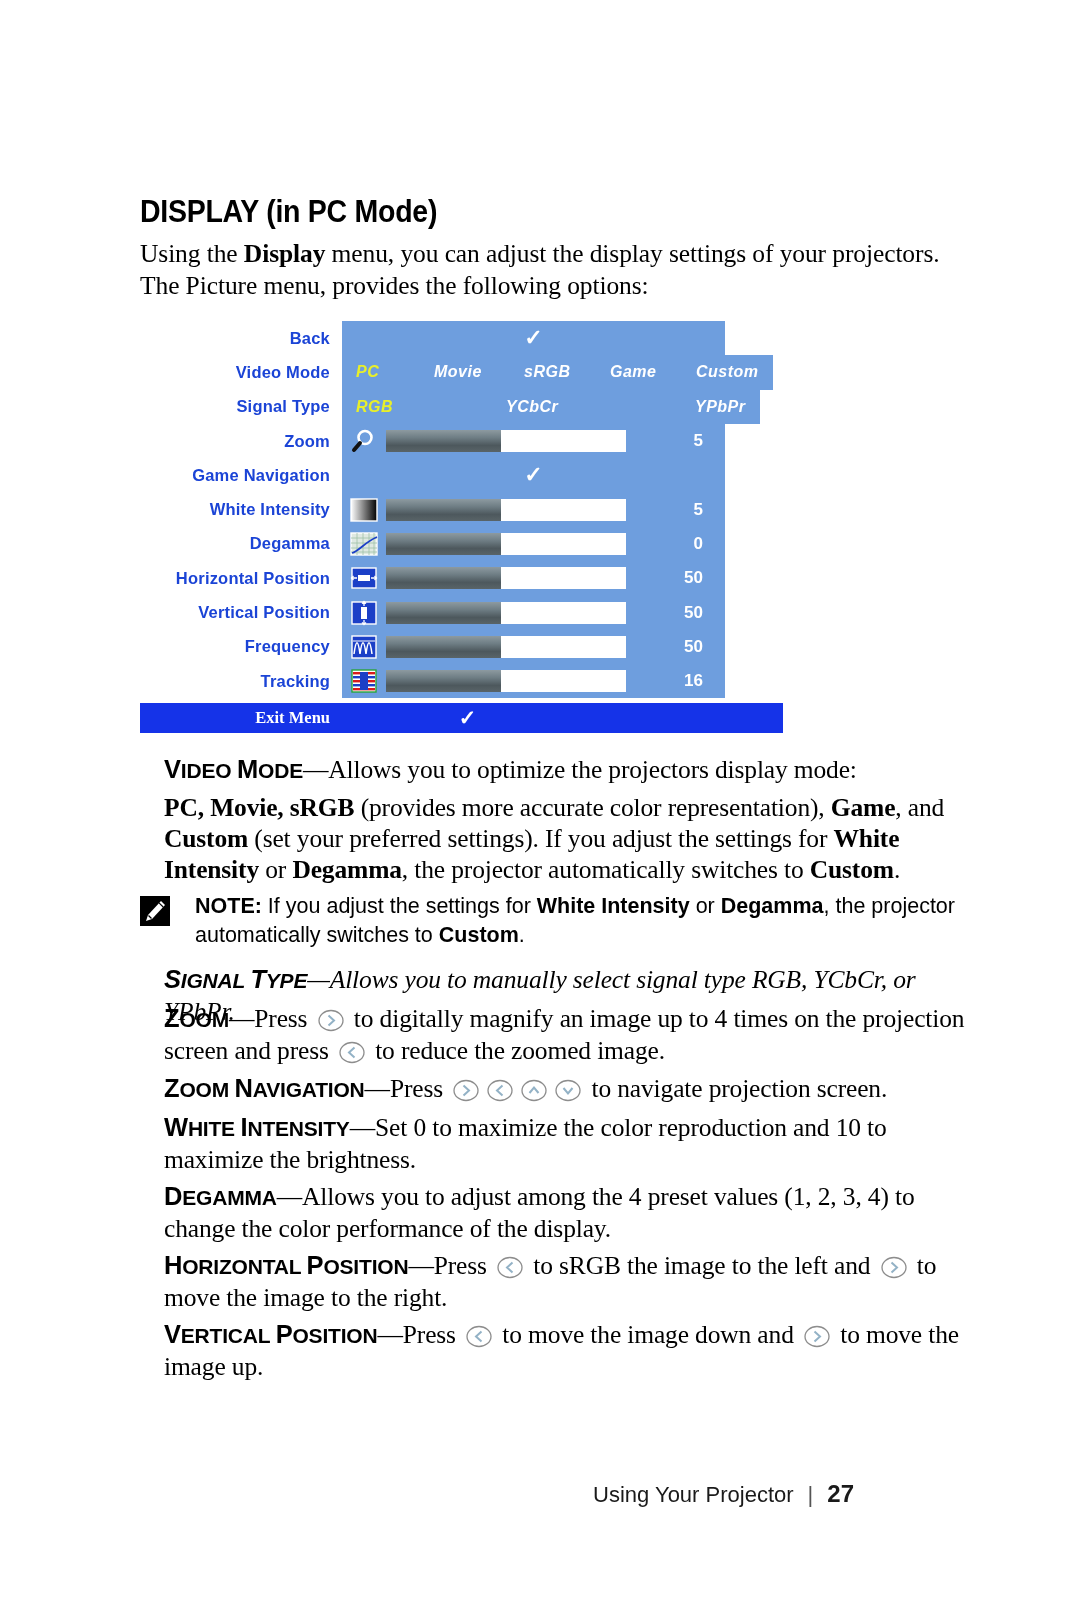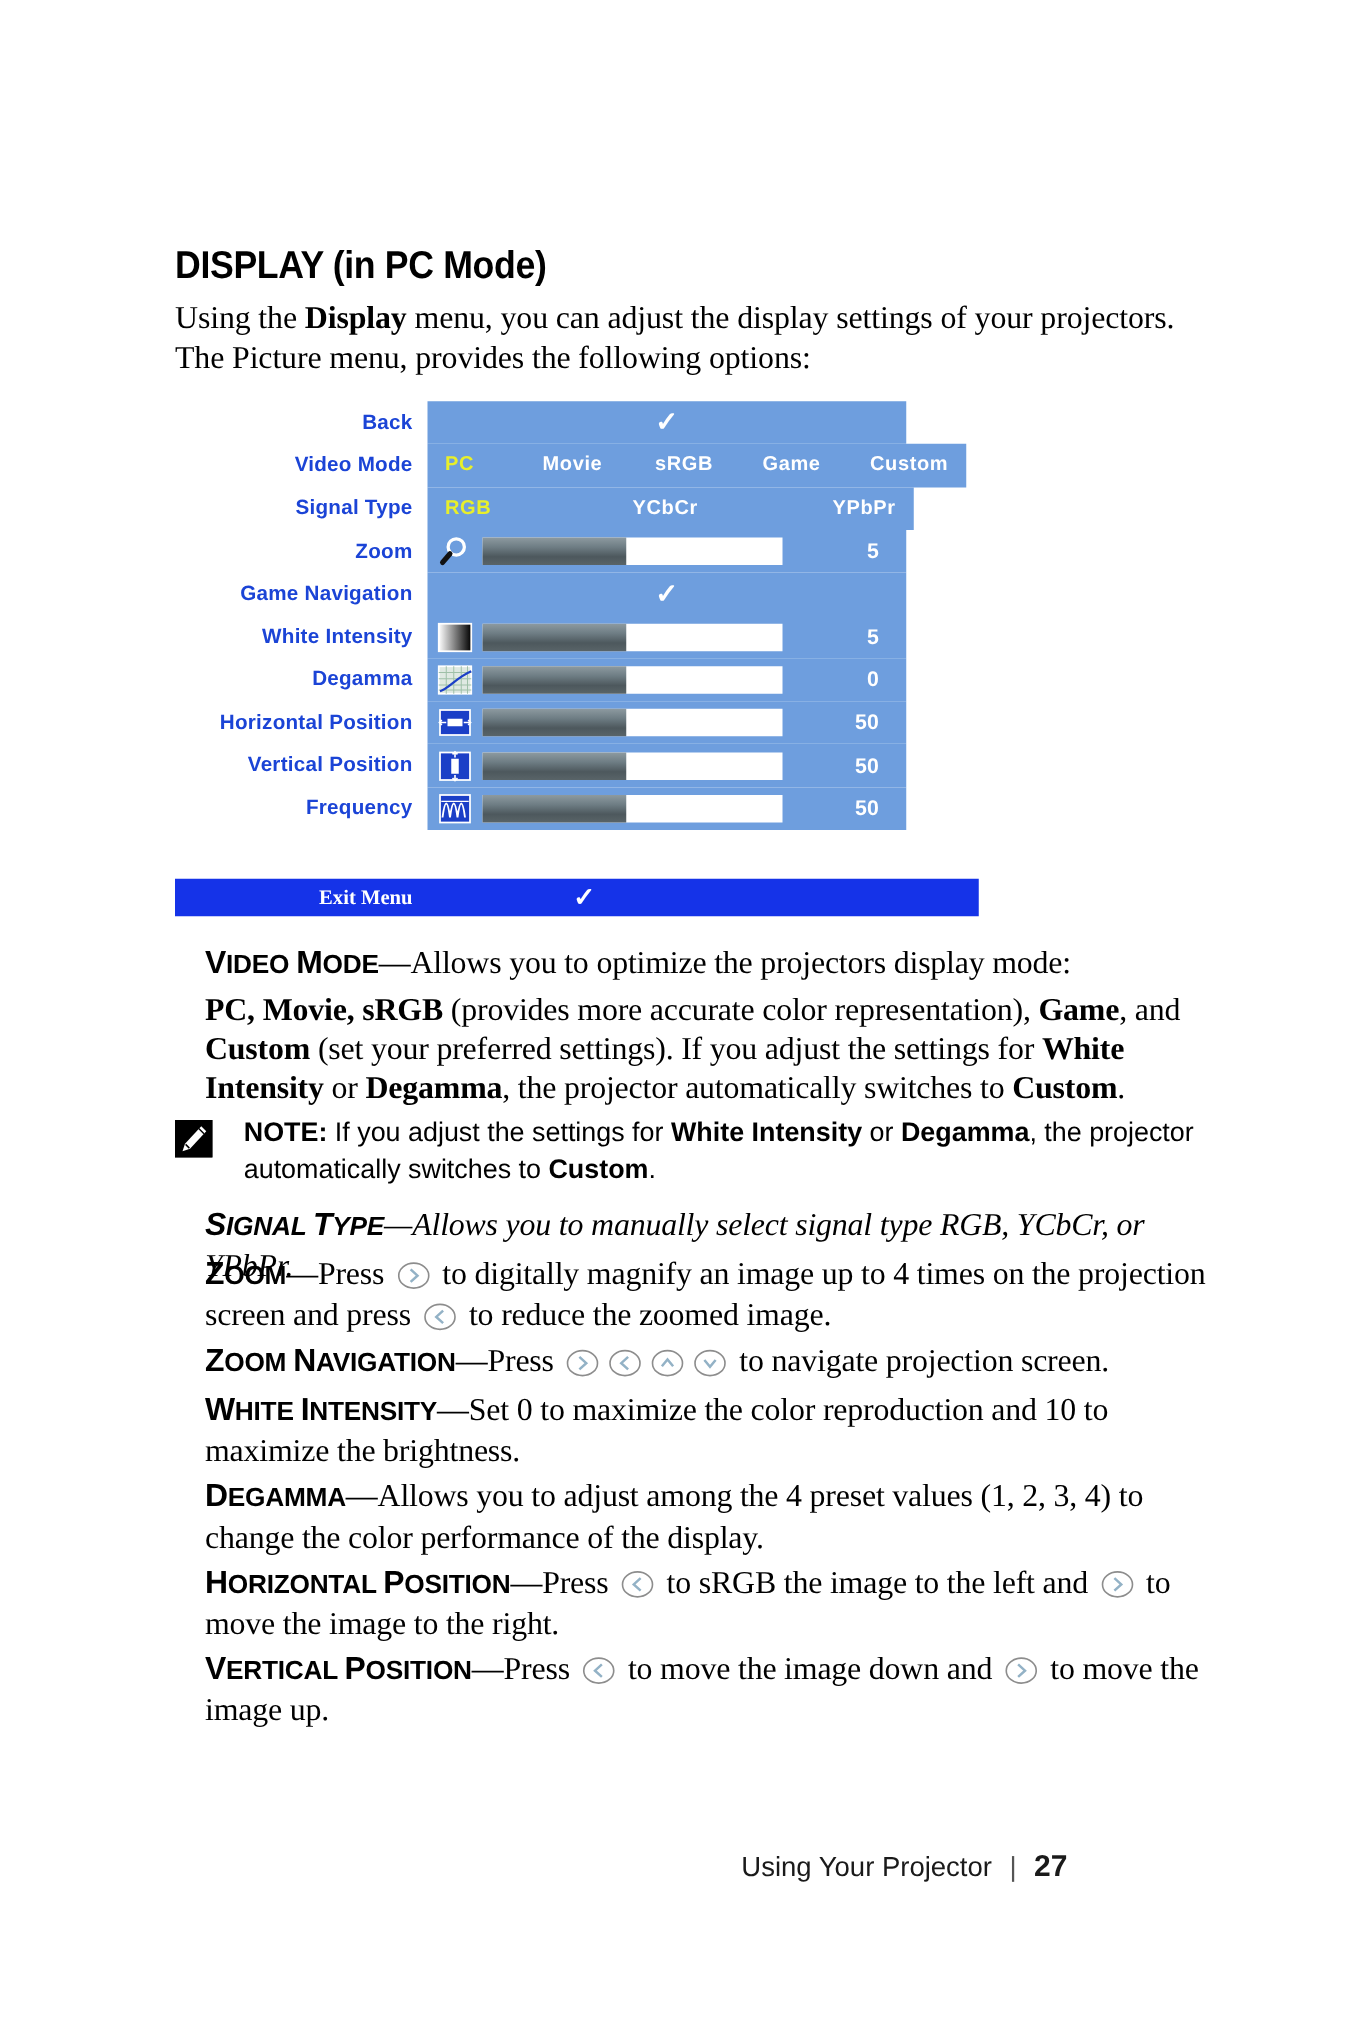--- a/index.html
+++ b/index.html
@@ -55,35 +55,35 @@
   .osd-body {
     flex:1 1 auto; height:100%;
     background:#6e9ede;
     display:flex; align-items:center;
     position:relative;
   }
   .osd-check {
     width:100%; text-align:center;
     color:#ffffff; font-size:22px; font-weight:bold; line-height:1;
   }
-  .opts { display:flex; width:100%; padding:0 14px; }
+  .opts { display:flex; width:100%; padding:0 14px;font-style:italic; }
   .opts span {
     color:#ffffff; font-weight:bold; font-size:16px; letter-spacing:0.5px;
   }
   .opts span.sel { color:#e8ef2a; }
 
   .vm-opts span { flex:0 0 auto; }
   .vm-opts span:nth-child(1){ width:78px; }
   .vm-opts span:nth-child(2){ width:90px; }
   .vm-opts span:nth-child(3){ width:86px; }
   .vm-opts span:nth-child(4){ width:86px; }
 
   .st-opts span:nth-child(1){ width:150px; }
   .st-opts span:nth-child(2){ width:160px; text-align:left;}
-  .st-opts span:nth-child(3){ flex:1 1 auto; text-align:left;}
+  .st-opts span:nth-child(3){ flex:1 1 auto; text-align:left;margin-left:29px;}
 
   .icon-cell {
     flex:0 0 44px; width:44px; height:100%;
     display:flex; align-items:center; justify-content:center;
   }
   .slider {
     flex:0 0 auto; width:240px; height:22px;
     background:#ffffff;
     display:block; position:relative;
     border:0;
@@ -321,20 +321,42 @@
               <line x1="4" y1="7" x2="26" y2="7" stroke="#ffffff" stroke-width="1"></line>
             </svg>
           </div>
           <div class="slider">
             <div class="fill" style="width:48%"></div>
           </div>
           <div class="val">50</div>
         </div>
       </div>
 
+      <div class="osd-row">
+        <div class="osd-label">Tracking</div>
+        <div class="osd-body">
+          <div class="icon-cell">
+            <svg class="ic" viewBox="0 0 30 26">
+              <rect x="3" y="2" width="24" height="22" fill="#ffffff" stroke="#2aa33a" stroke-width="1.4"></rect>
+              <g>
+                <rect x="4" y="4" width="22" height="2.4" fill="#d81b1b"></rect>
+                <rect x="4" y="8" width="22" height="2.4" fill="#1b3fc7"></rect>
+                <rect x="4" y="12" width="22" height="2.4" fill="#d81b1b"></rect>
+                <rect x="4" y="16" width="22" height="2.4" fill="#1b3fc7"></rect>
+                <rect x="4" y="20" width="22" height="2.4" fill="#d81b1b"></rect>
+                <rect x="11" y="4" width="8" height="18" fill="#1b3fc7"></rect>
+              </g>
+            </svg>
+          </div>
+          <div class="slider">
+            <div class="fill" style="width:48%"></div>
+          </div>
+          <div class="val">16</div>
+        </div>
+      </div>
 
     </div>
 
     <div class="osd-exit">
       <div class="lbl">Exit Menu</div>
       <div class="ck">✓</div>
     </div>
   </div>
 
   <div class="para" style="top:738px;">

